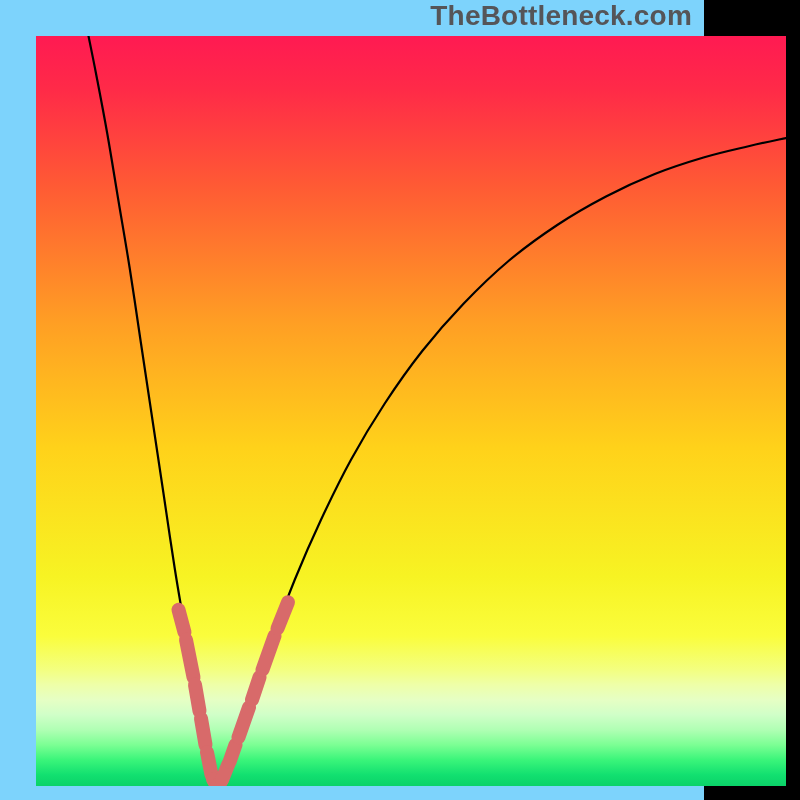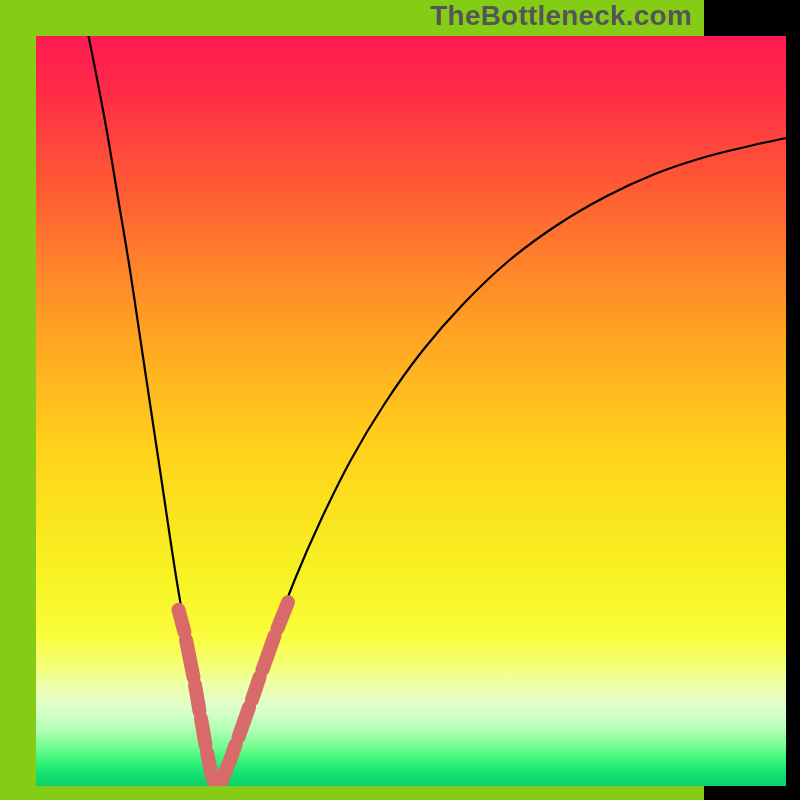--- a/index.html
+++ b/index.html
@@ -9,21 +9,21 @@
     height: 800px;
     background: #000;
     overflow: hidden;
   }
   .frame {
     position: absolute;
     left: 0;
     top: 0;
     width: 704px;
     height: 800px;
-    background: #84cc16;
+    background: #7dd3fc;
   }
   .plot-area {
     position: absolute;
     left: 36px;
     top: 36px;
     width: 750px;
     height: 750px;
   }
   .watermark {
     position: absolute;

